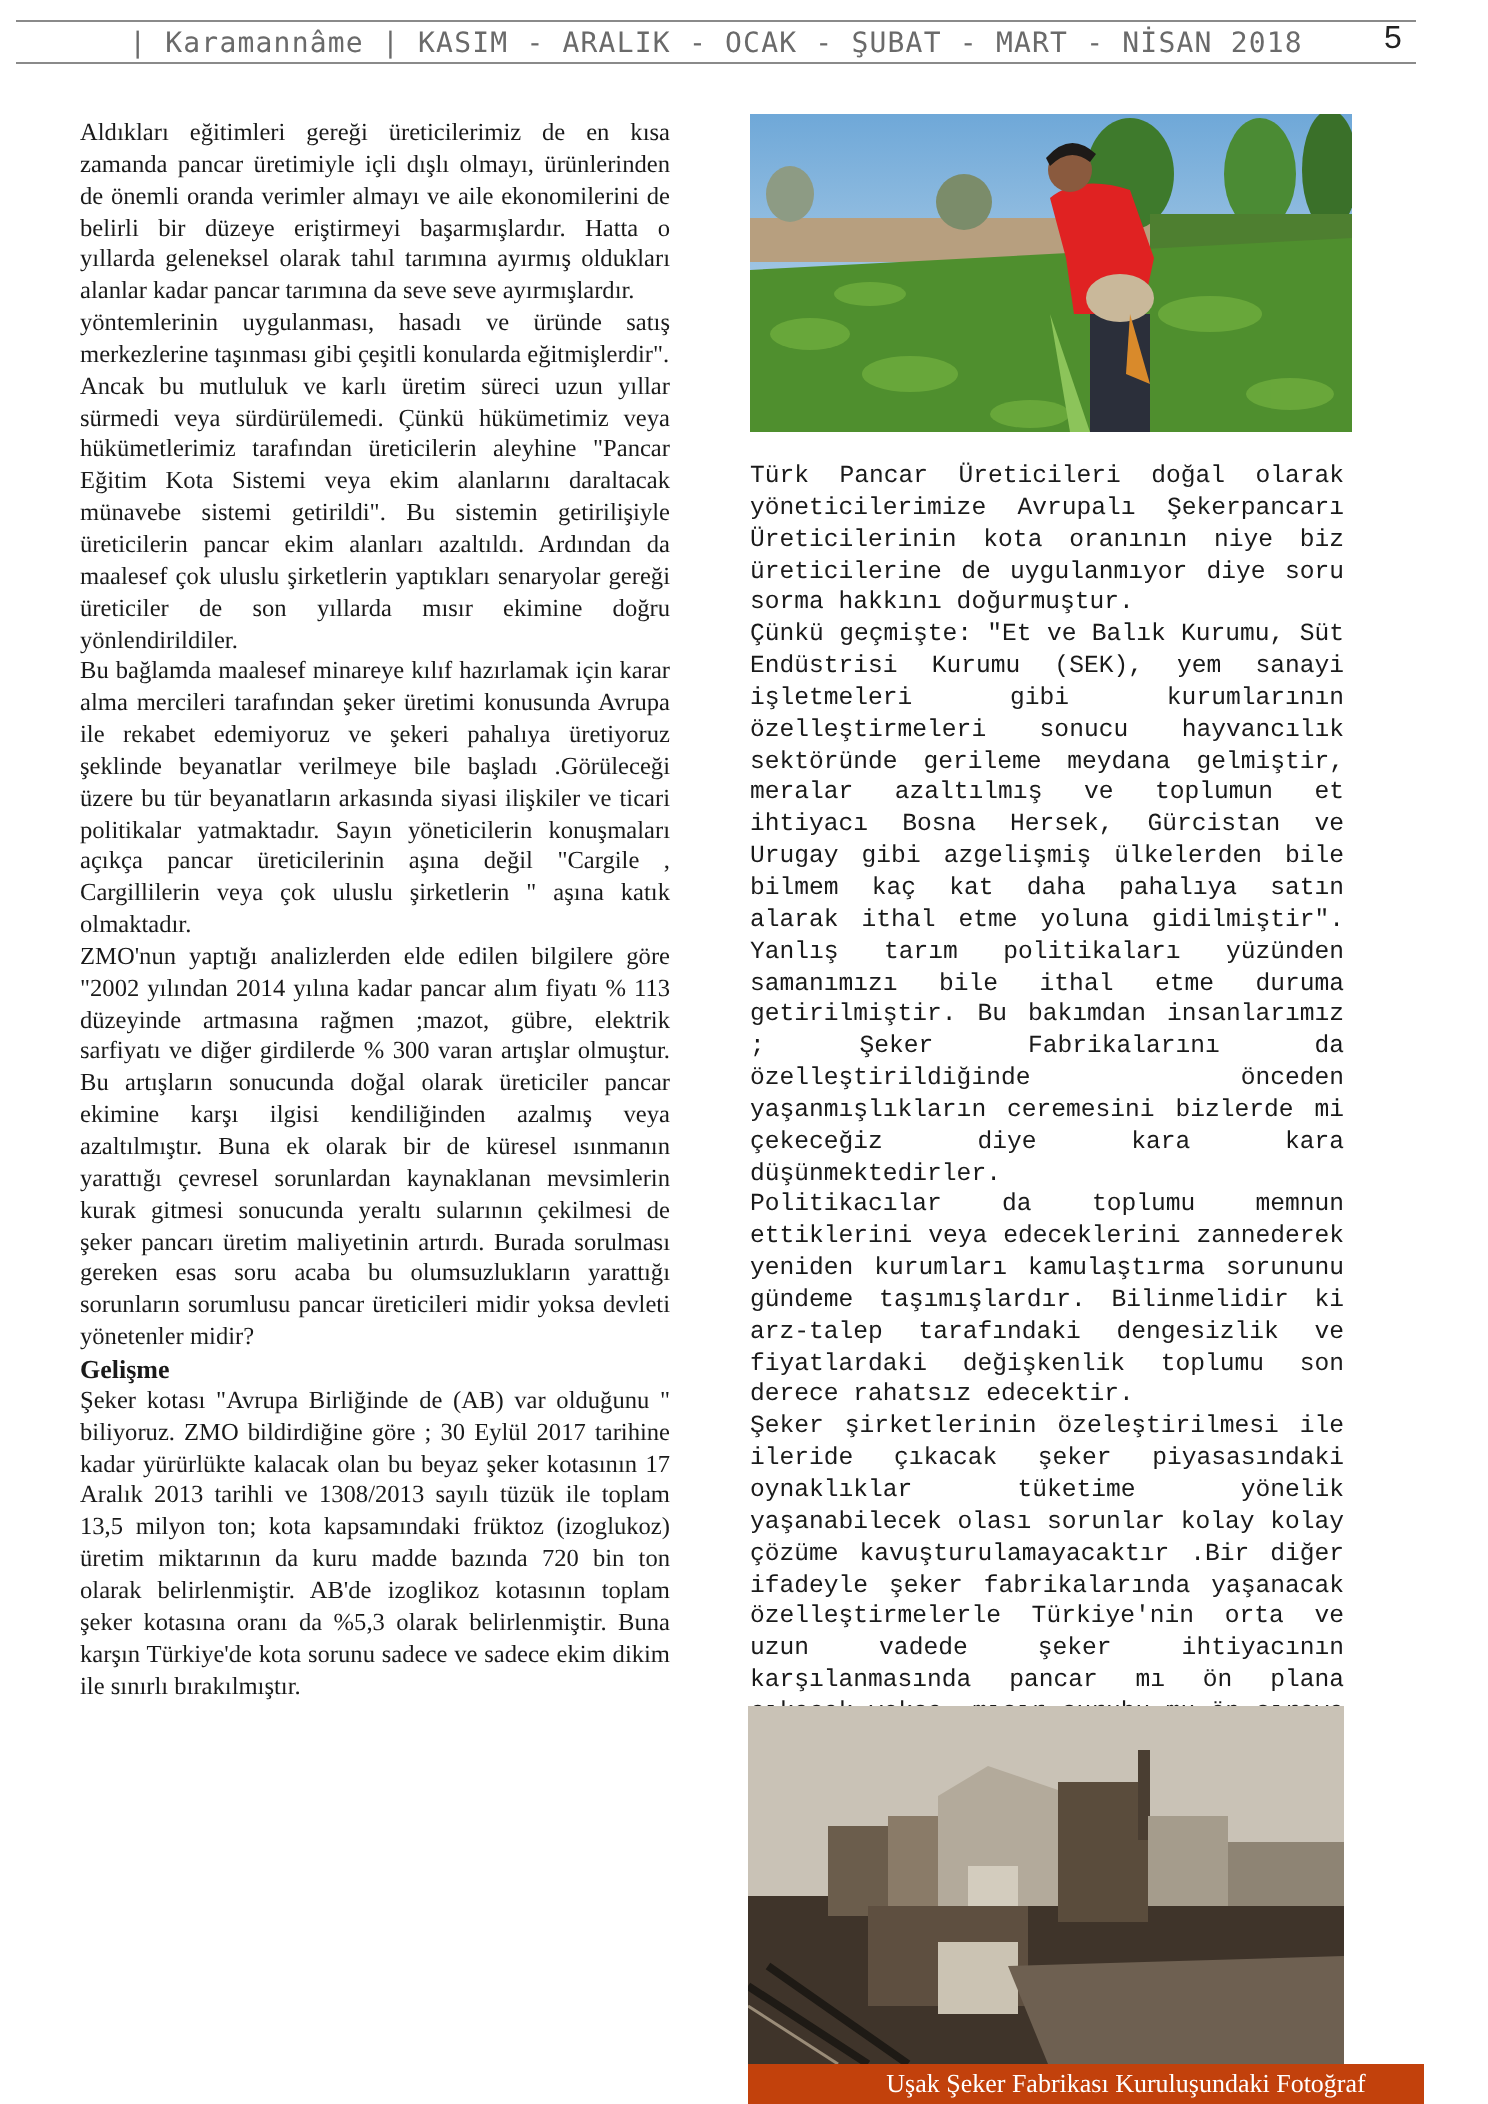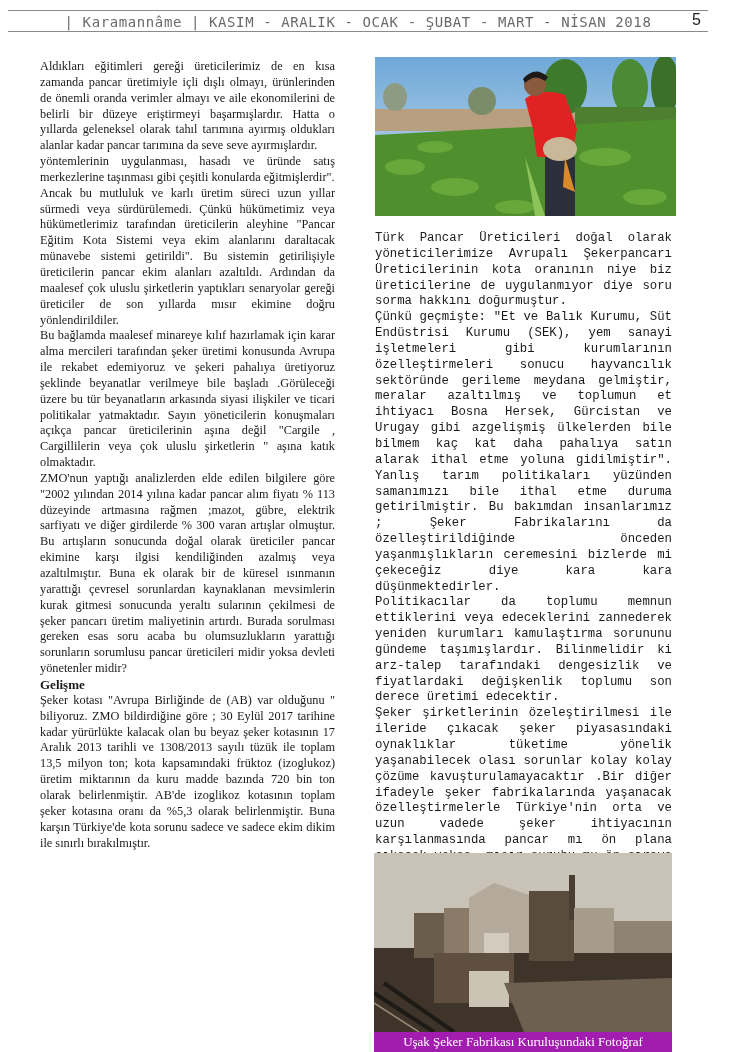--- a/index.html
+++ b/index.html
@@ -21,22 +21,22 @@
   }
   .col { position: absolute; font-size: 12.3px; line-height: 15.85px; text-align: justify; }
   .col p { margin: 0; }
   .col.left { left: 40px; top: 59px; width: 295px; }
   .col.right { left: 375px; top: 231px; width: 297px; font-family: Liberation Mono, monospace; }
   .col h3 { margin: 0; font-size: 13px; font-weight: bold; line-height: 16px; }
   .photo { position: absolute; overflow: hidden; }
   .photo1 { left: 375px; top: 57px; width: 301px; height: 159px; }
   .photo2 { left: 374px; top: 853px; width: 298px; height: 179px; }
   .caption {
-    position: absolute; left: 374px; top: 1032px; width: 298px; height: 20px; background: #a21caf;
-    color: #ffffff; font-size: 13px; line-height: 20px; text-align: center;
+    position: absolute; left: 374px; top: 1032px; width: 298px; height: 20px; background: #c2410c;
+    color: #ffffff; font-size: 13px; line-height: 20px; text-align: center; padding-left: 40px;
   }
 </style>
 </head>
 <body>
 
 <div class="hdr-line top"></div>
 <div class="hdr-text">| Karamannâme |  KASIM - ARALIK - OCAK - ŞUBAT - MART - NİSAN  2018</div>
 <div class="pagenum">5</div>
 <div class="hdr-line bot"></div>
 
@@ -81,21 +81,21 @@
     <path d="M148 22 Q160 8 173 20 L170 24 Q160 16 150 26 Z" fill="#1d1a18"></path>
     <ellipse cx="185" cy="92" rx="17" ry="12" fill="#c9b89a"></ellipse>
     <path d="M150 100 L170 159 L160 159 Z" fill="#8cc45a"></path>
     <path d="M190 100 L200 135 L188 130 Z" fill="#d98a2b"></path>
   </svg>
 </div>
 
 <div class="col right">
   <p>Türk Pancar Üreticileri doğal olarak yöneticilerimize Avrupalı Şekerpancarı Üreticilerinin kota oranının niye biz üreticilerine de uygulanmıyor diye soru sorma hakkını doğurmuştur.</p>
   <p>Çünkü geçmişte: "Et ve Balık Kurumu, Süt Endüstrisi Kurumu (SEK), yem sanayi işletmeleri gibi kurumlarının özelleştirmeleri sonucu hayvancılık sektöründe gerileme meydana gelmiştir, meralar azaltılmış ve toplumun et ihtiyacı Bosna Hersek, Gürcistan ve Urugay gibi azgelişmiş ülkelerden bile bilmem kaç kat daha pahalıya satın alarak ithal etme yoluna gidilmiştir". Yanlış tarım politikaları yüzünden samanımızı bile ithal etme duruma getirilmiştir. Bu bakımdan insanlarımız ; Şeker Fabrikalarını da özelleştirildiğinde önceden yaşanmışlıkların ceremesini bizlerde mi çekeceğiz diye kara kara düşünmektedirler.</p>
-  <p>Politikacılar da toplumu memnun ettiklerini veya edeceklerini zannederek yeniden kurumları kamulaştırma sorununu gündeme taşımışlardır. Bilinmelidir ki arz-talep tarafındaki dengesizlik ve fiyatlardaki değişkenlik toplumu son derece üretimi edecektir.</p>
+  <p>Politikacılar da toplumu memnun ettiklerini veya edeceklerini zannederek yeniden kurumları kamulaştırma sorununu gündeme taşımışlardır. Bilinmelidir ki arz-talep tarafındaki dengesizlik ve fiyatlardaki değişkenlik toplumu son derece rahatsız edecektir.</p>
   <p>Şeker şirketlerinin özeleştirilmesi ile ileride çıkacak şeker piyasasındaki oynaklıklar tüketime yönelik yaşanabilecek olası sorunlar kolay kolay çözüme kavuşturulamayacaktır .Bir diğer ifadeyle şeker fabrikalarında yaşanacak özelleştirmelerle Türkiye'nin orta ve uzun vadede şeker ihtiyacının karşılanmasında pancar mı ön plana çıkacak yoksa, mısır şurubu mu ön sıraya çıkacak gibi benzeri sorunları gündeme getirecektir.</p>
 </div>
 
 <div class="photo photo2" title="Sepia historical photo of the Uşak sugar factory with railway tracks">
   <svg width="298" height="179" viewBox="0 0 298 179">
     <rect width="298" height="179" fill="#c9c2b6"></rect>
     <rect y="95" width="298" height="84" fill="#3f342a"></rect>
     <rect x="40" y="60" width="30" height="45" fill="#6b5d4c"></rect>
     <rect x="70" y="55" width="30" height="50" fill="#8a7b68"></rect>
     <path d="M95 45 L120 30 L155 42 L155 100 L95 100 Z" fill="#b3aa9b"></path>

